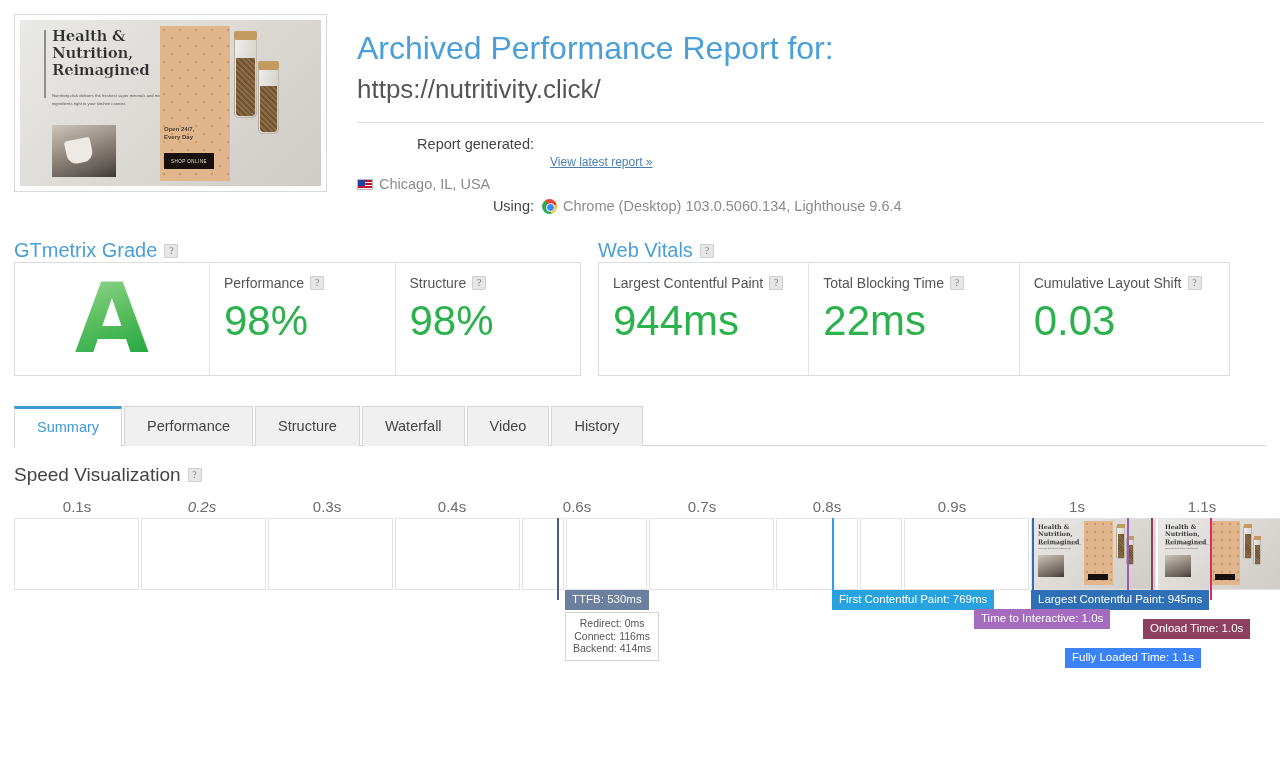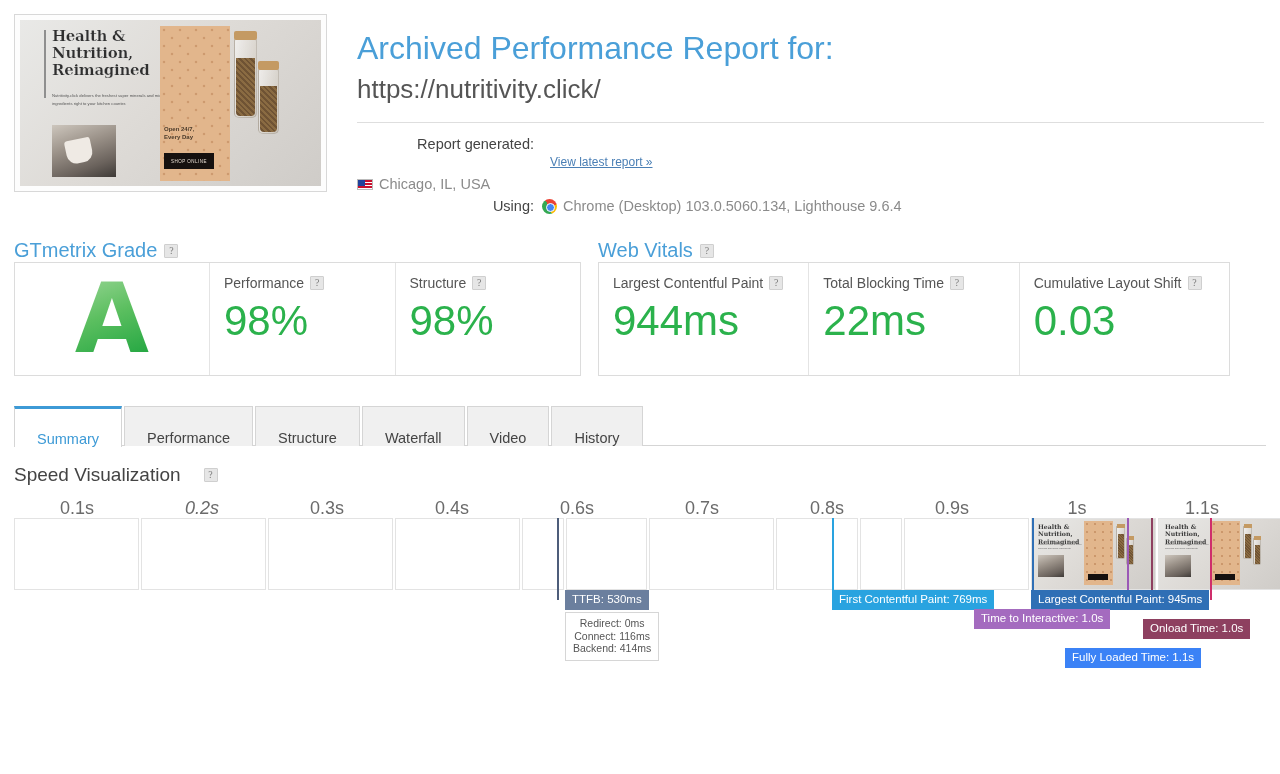--- a/index.html
+++ b/index.html
@@ -177,42 +177,42 @@
     -webkit-background-clip: text; background-clip: text; color: transparent;
     font-family: "DejaVu Sans", sans-serif;
   }
 
   
   .tabs {
     display: flex; margin: 30px 14px 0 14px;
     border-bottom: 1px solid #d5d5d5; height: 40px;
   }
   .tab {
-    padding: 12px 22px; height: 40px; line-height: 39px;
+    padding: 0 22px; height: 40px; line-height: 39px;
     font-size: 14.5px; color: #444;
     background: #f0f0f0; border: 1px solid #d5d5d5; border-bottom: none;
     margin-right: 2px; cursor: pointer; position: relative; top: 0;
   }
   .tab.active {
     background: #fff; color: #3d9ad6;
     border-top: 3px solid #3d9ad6;
     line-height: 37px;
     margin-bottom: -1px; height: 41px;
   }
 
   
   .sv-head {
-    display: flex; align-items: center; gap: 23px;
+    display: flex; align-items: center; gap: 7px;
     margin: 18px 14px 0 14px; font-size: 19px; color: #444;
   }
   .filmstrip-wrap { position: relative; margin: 12px 14px 0 14px; }
   .ticks { position: relative; height: 20px; }
   .tick {
     position: absolute; transform: translateX(-50%);
-    font-size: 18px; color: #6b6b6b; top: 0;
+    font-size: 15px; color: #6b6b6b; top: 0;
   }
   .frames { display: flex; height: 72px; position: relative; }
   .frame {
     border: 1px solid #e3e3e3; background: #fff;
     margin-right: 2px; flex: 0 0 auto; overflow: hidden; position: relative;
   }
   .frame.shot { background-size: cover; }
   .mini {
     position:absolute; inset:0;
     background: linear-gradient(135deg,#e9e9e7 0%,#dedbd7 45%,#cfccc8 100%);

